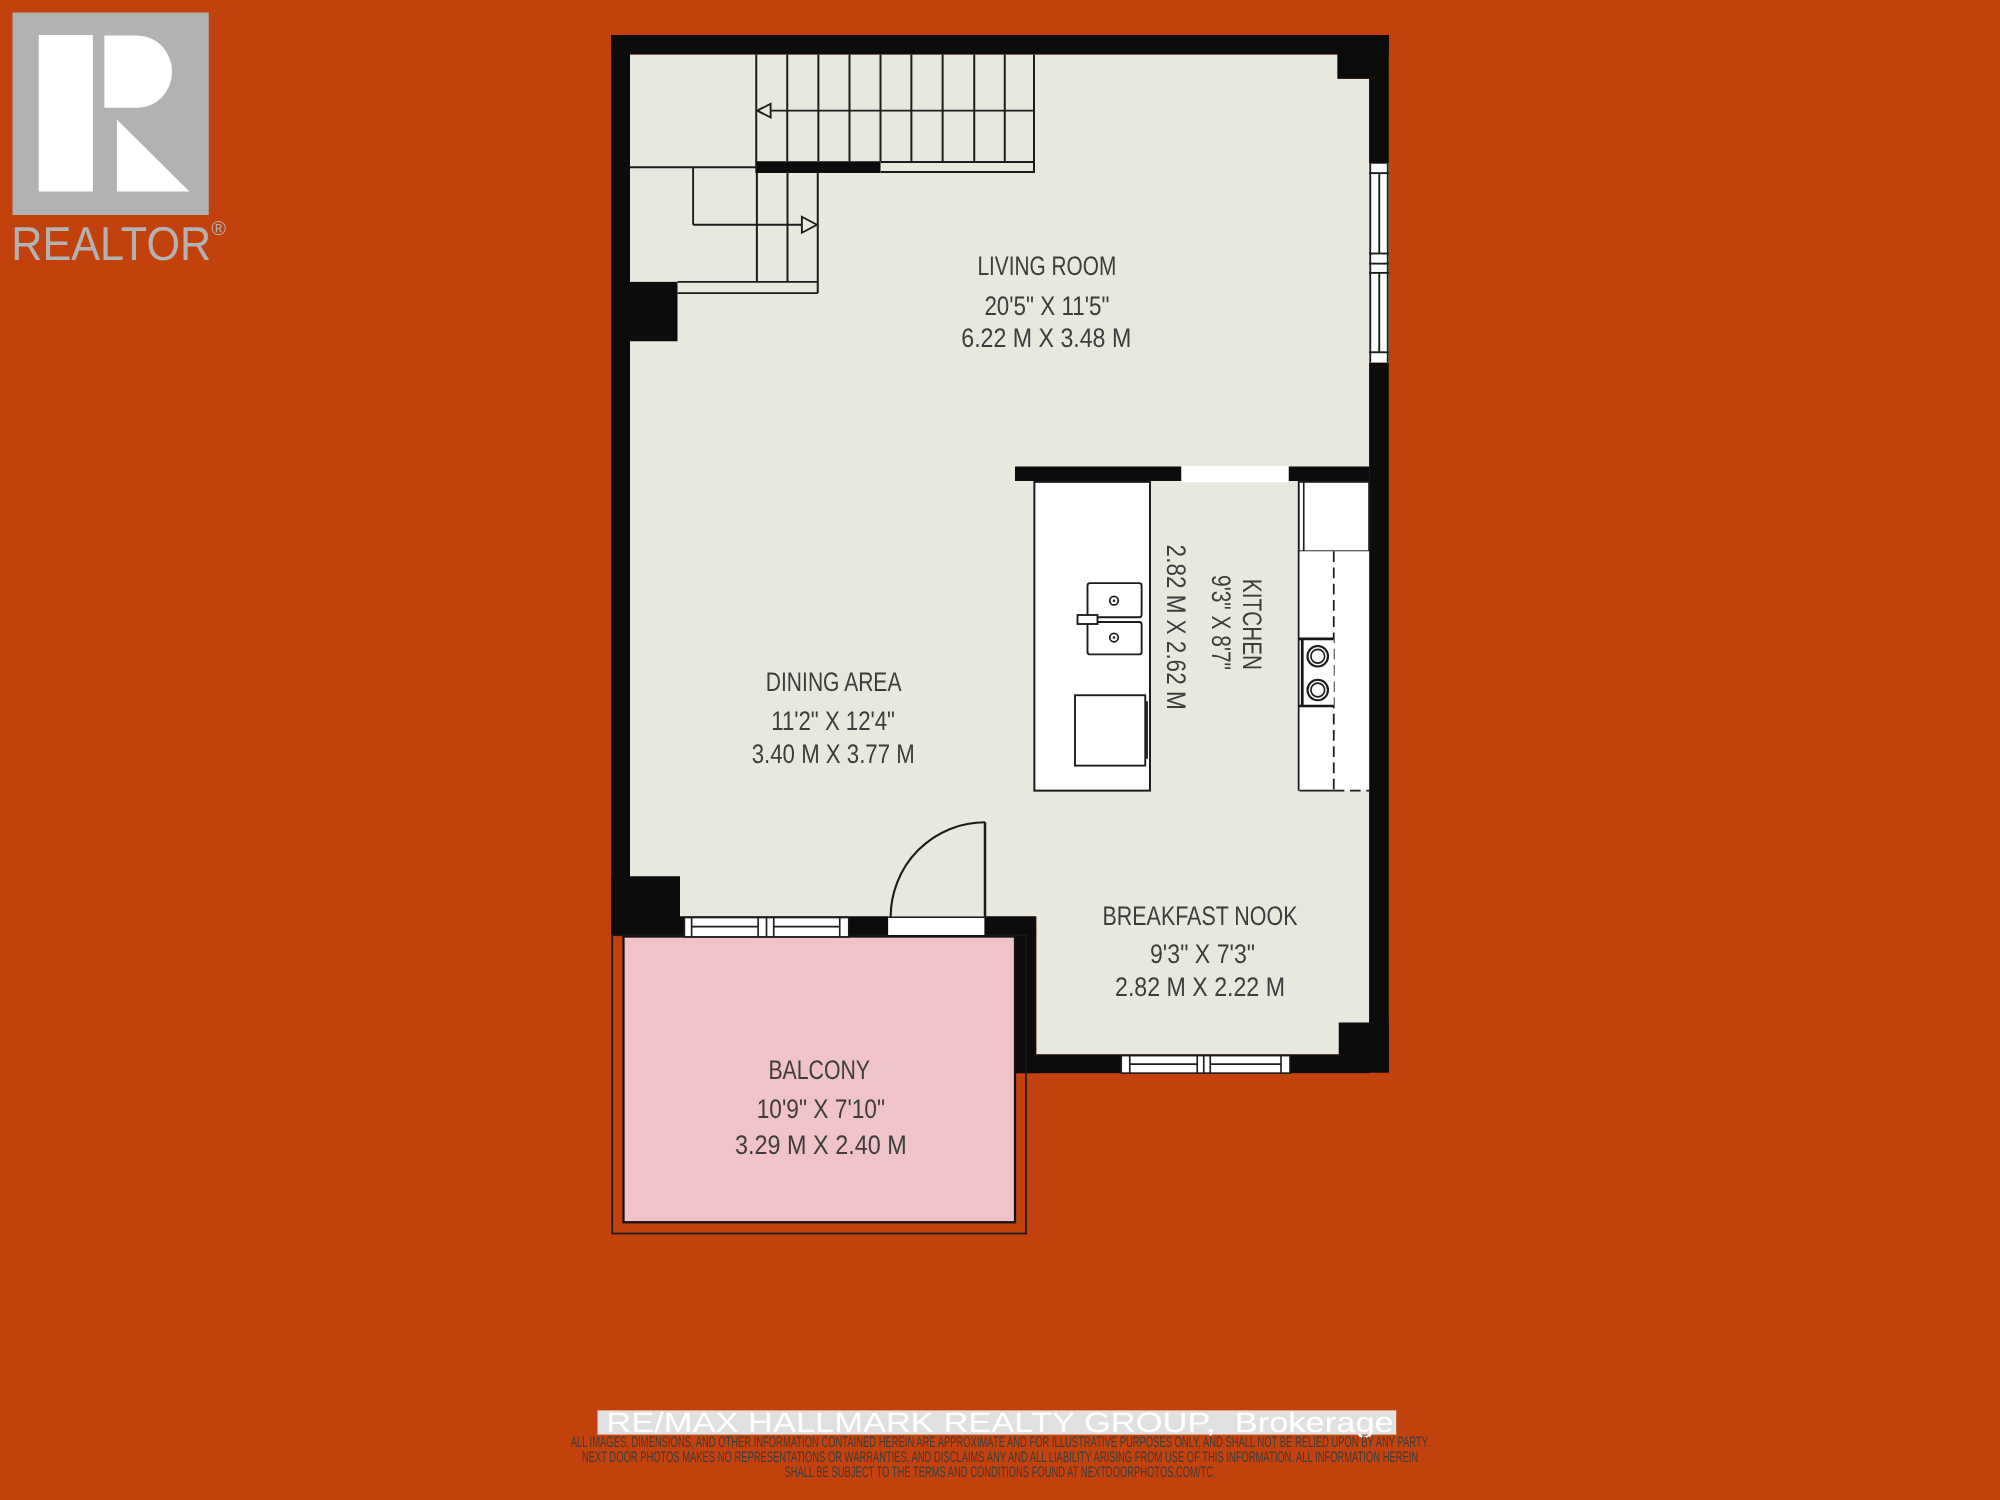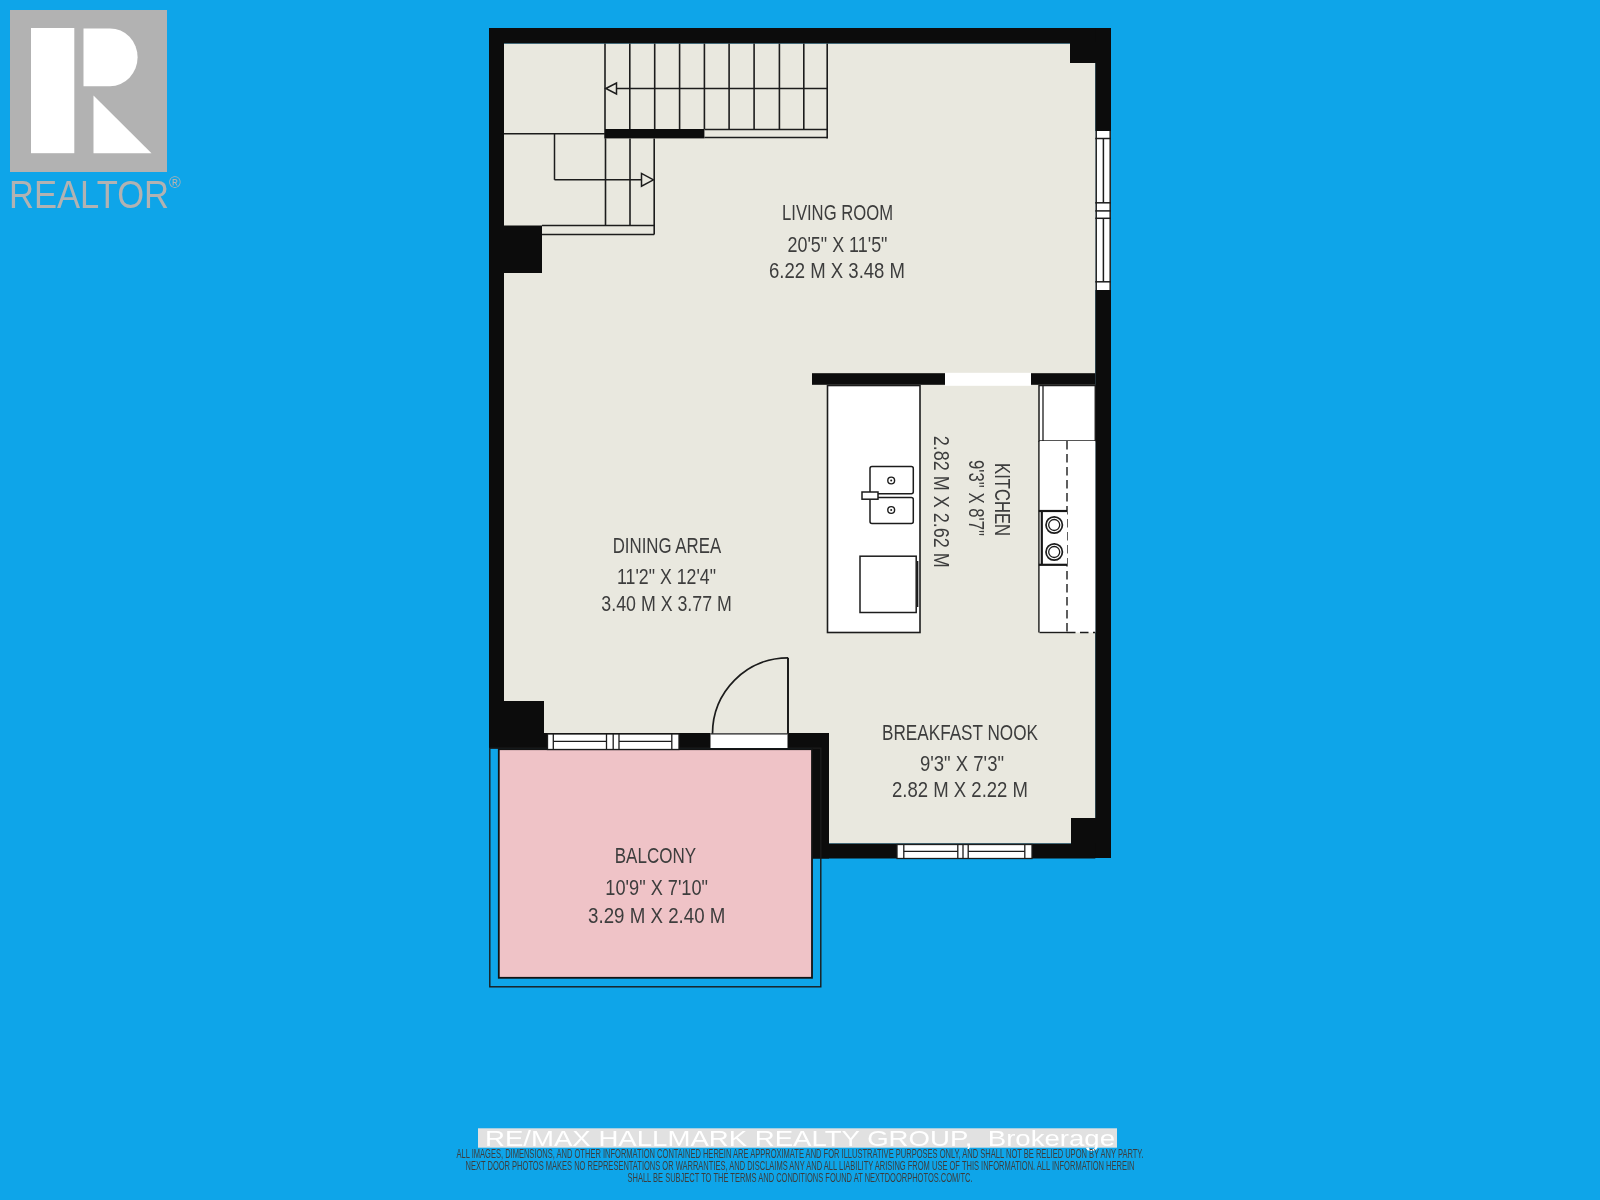--- a/index.html
+++ b/index.html
@@ -1,16 +1,16 @@
 <!DOCTYPE html>
 <html><head>
 <meta charset="utf-8">
 <style>
   html,body{margin:0;padding:0;background:#ffffff;}
-  #page{position:relative;width:1600px;height:1200px;background:#0ea5e9;overflow:hidden;}
+  #page{position:relative;width:1600px;height:1200px;background:#c2410c;overflow:hidden;}
   text{font-family:"Liberation Sans",sans-serif;fill:#3d3d3d;}
   text.lg{fill:#b2b2b2;}
   text.wm{fill:#ffffff;}
 </style>
 </head>
 <body>
 <div id="page">
 <svg width="1600" height="1200" viewBox="0 0 1600 1200">
 
 <rect x="10" y="10" width="157" height="162" fill="#b2b2b2"></rect>

